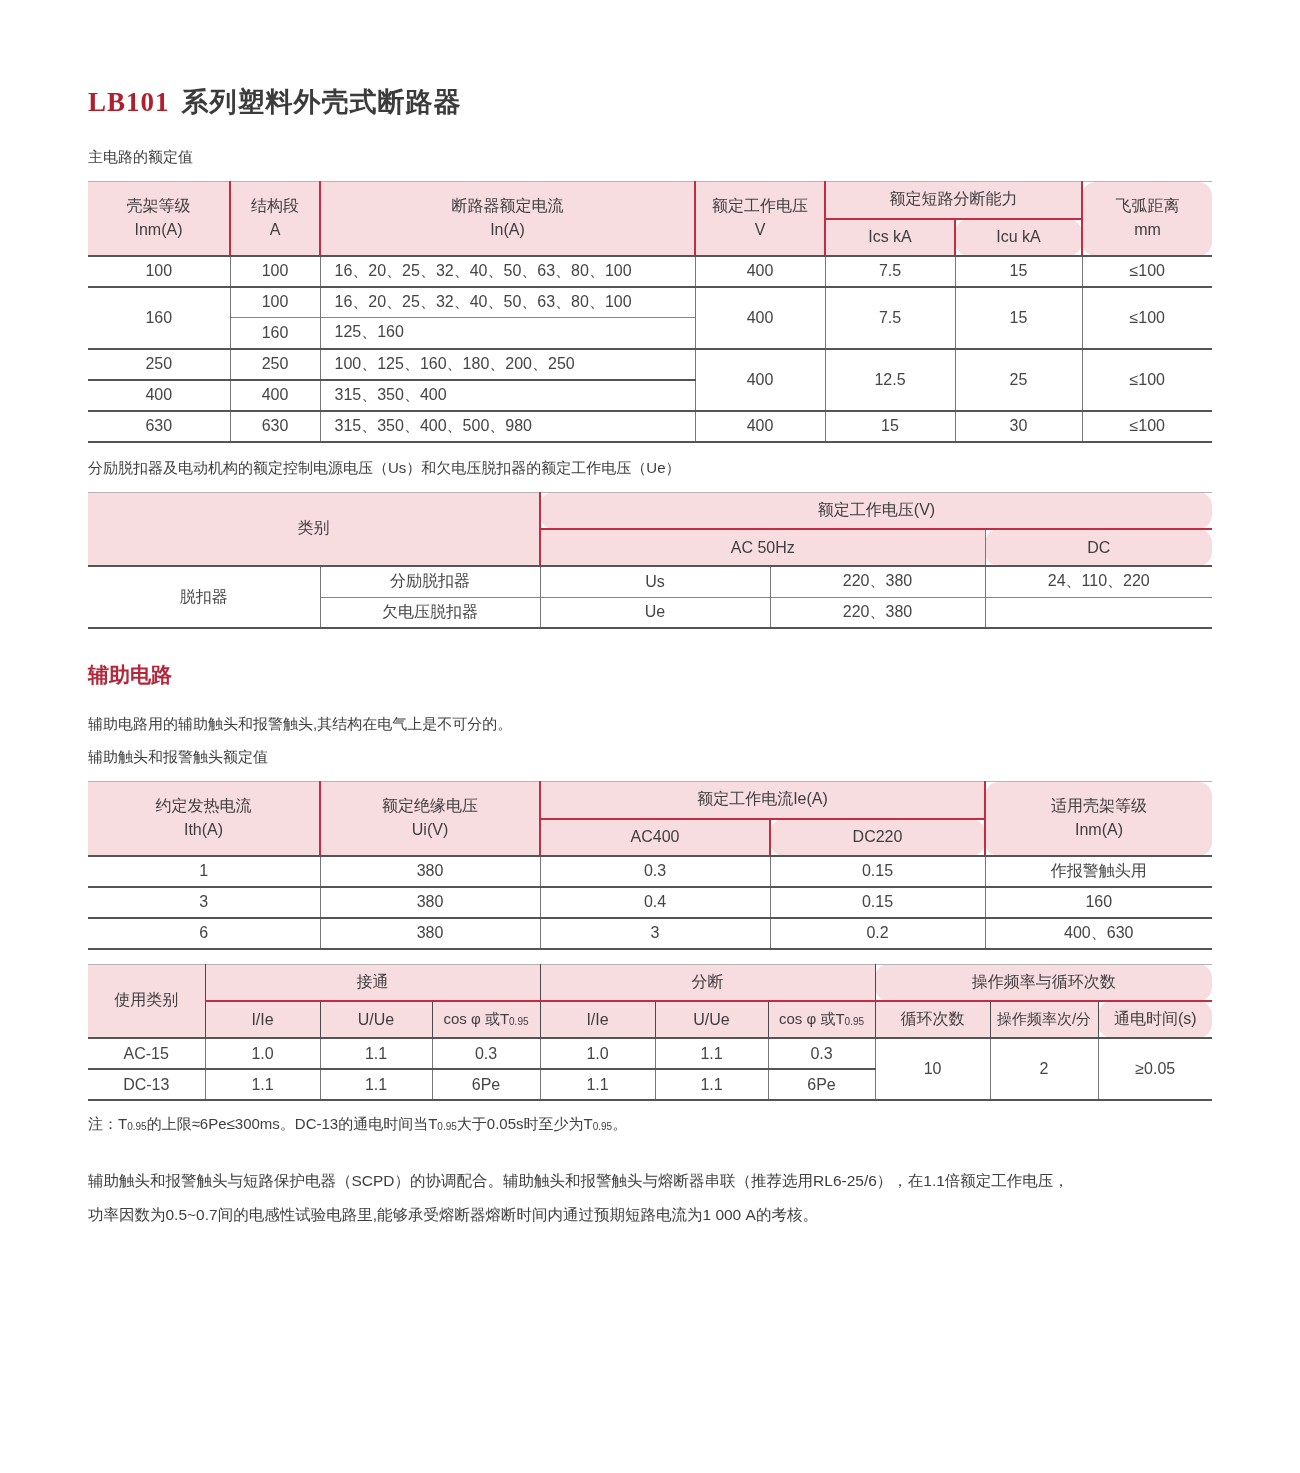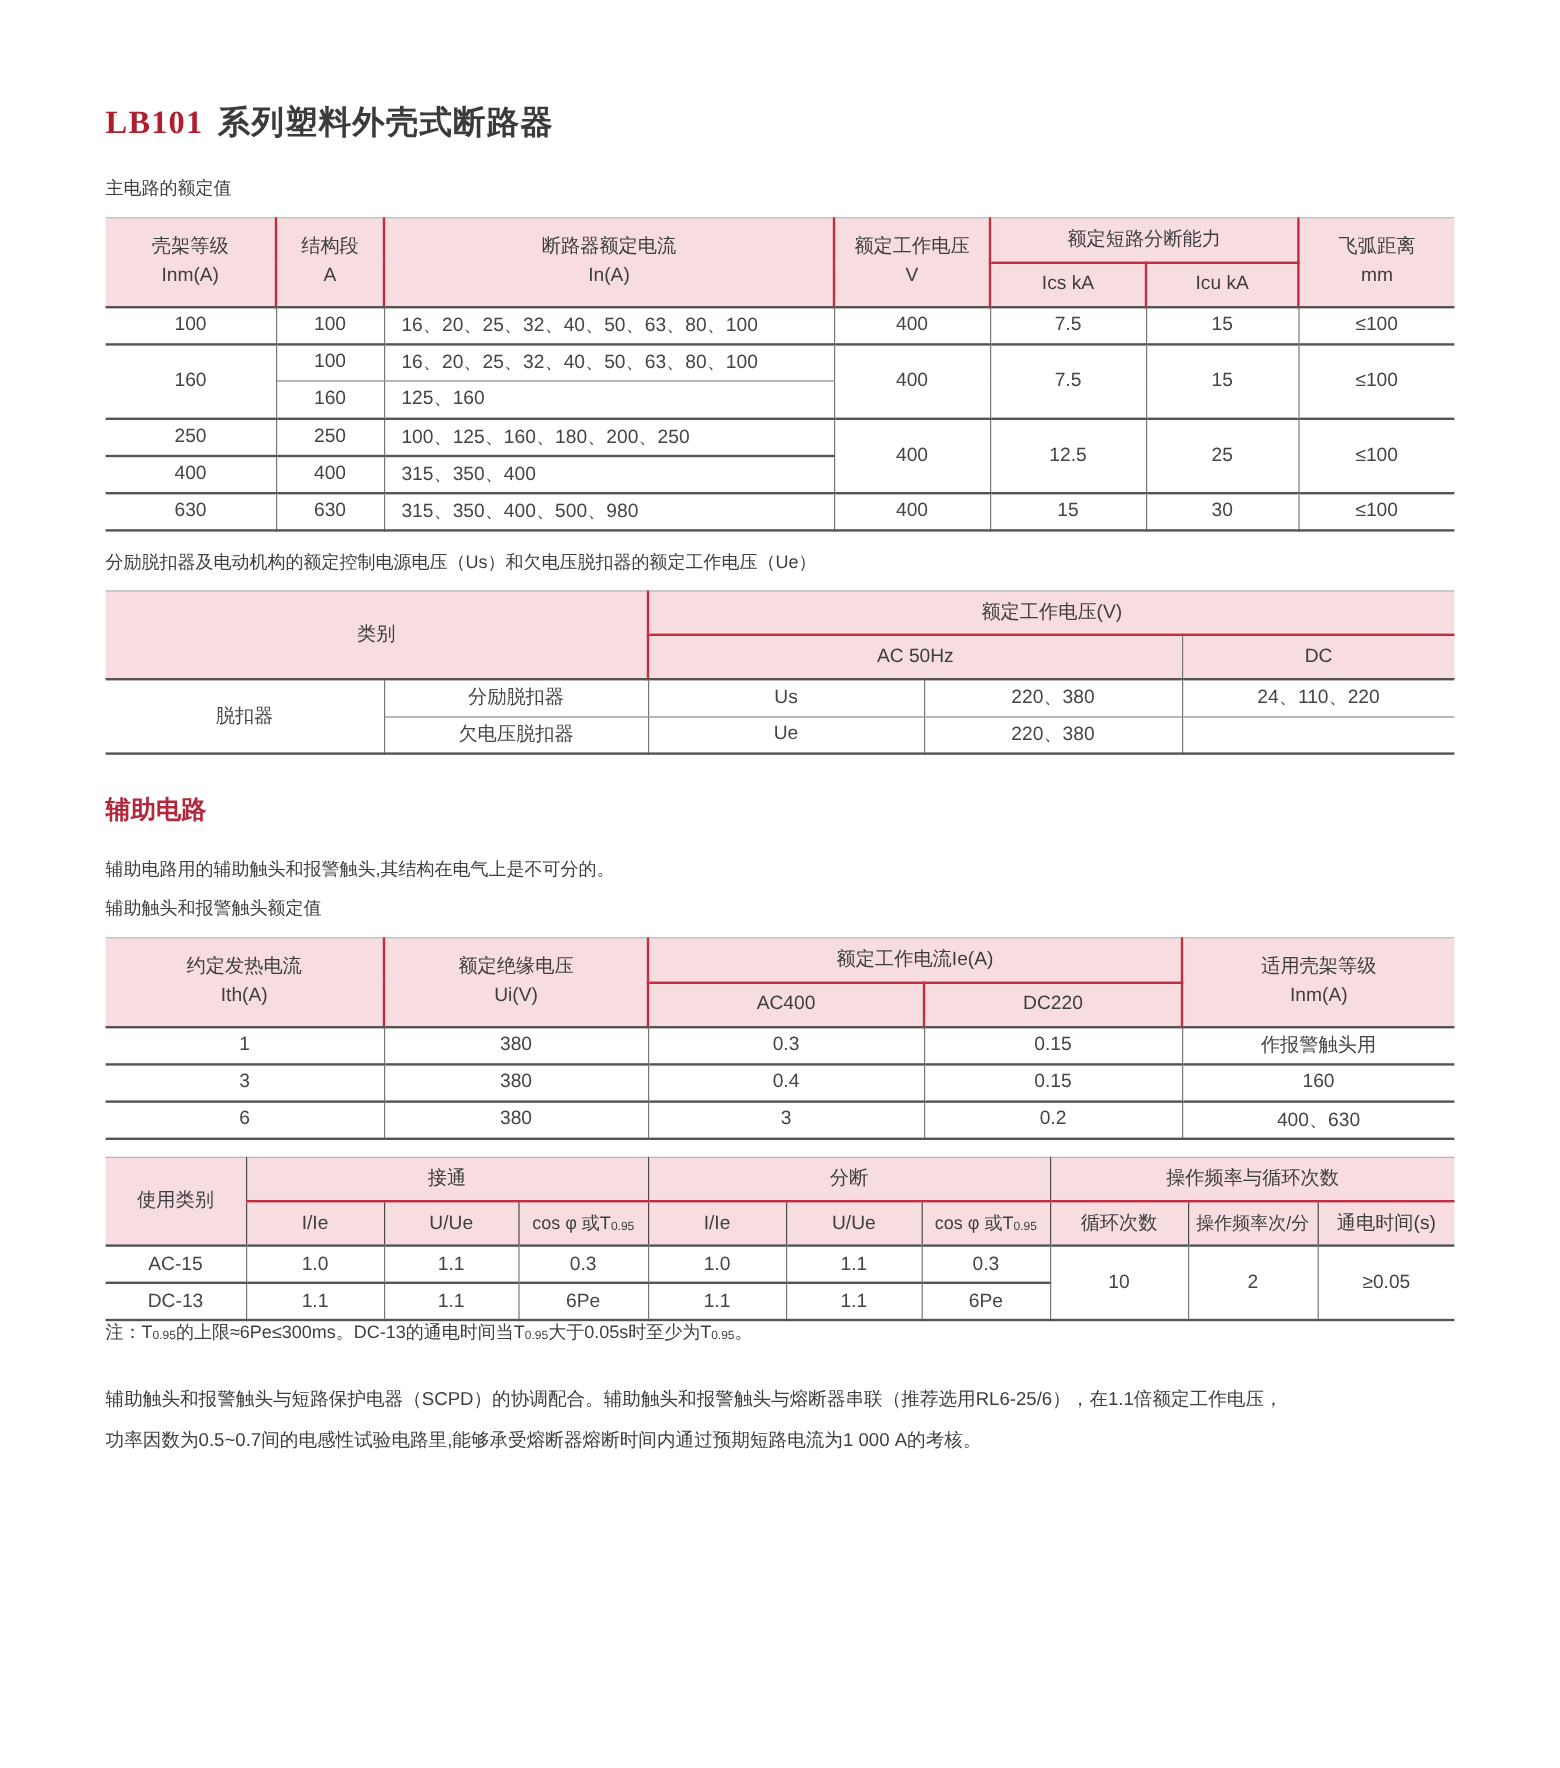--- a/index.html
+++ b/index.html
@@ -36,39 +36,39 @@
   .t thead tr { height: 37px; }
   .t th {
     background: #f7dce0; font-weight: normal; color: #3e3e3e;
     padding: 3px 2px;
     border-left: 2px solid #c12d42; border-right: 2px solid #c12d42;
     border-bottom: 2px solid #555;
   }
   .t .red-under { border-bottom: 2px solid #c12d42; }
   .t4 th { border-left: 1px solid #4a4a4a; border-right: 1px solid #4a4a4a; }
   .t th:first-child { border-left: none; }
-  .t th:last-child { border-right: none; }
+  .t th:last-child { border-right: none; border-radius: 14px; }
   .t th .l { display: block; line-height: 1.5; }
   .t2 .h-ac { border-right: none; margin-top: 32px; }
   .t2 .h-dc { border-left: 1px solid #777; }
   .t .small { font-size: 15px; }
 
   .t td {
     text-align: center; height: 31px; padding: 0 6px; color: #454545;
     border-left: 1px solid #777; border-right: 1px solid #777;
     border-top: 1px solid #888;
   }
   .t tr.grp td { border-top: 2px solid #555; }
   .t3 tbody tr + tr td { border-top: 2px solid #555; }
   .t td:first-child { border-left: none; }
   .t td:last-child { border-right: none; }
   .t td.left-pad { text-align: left; padding-left: 14px; }
 
   .capacity-title { margin-top: 35px; font-size: 15px; }
-  .note { font-size: 15px; color: #3e3e3e; }
+  .note { margin-top: 14px; font-size: 15px; color: #3e3e3e; }
   .subscript { font-size: 10px; vertical-align: -1px; }
   .footer { margin-top: 30px; font-size: 15.5px; line-height: 34px; color: #3e3e3e; }
   .footer div { white-space: nowrap; }
 </style>
 </head>
 <body>
 
 <div class="page">
 
   <h1 class="title">

